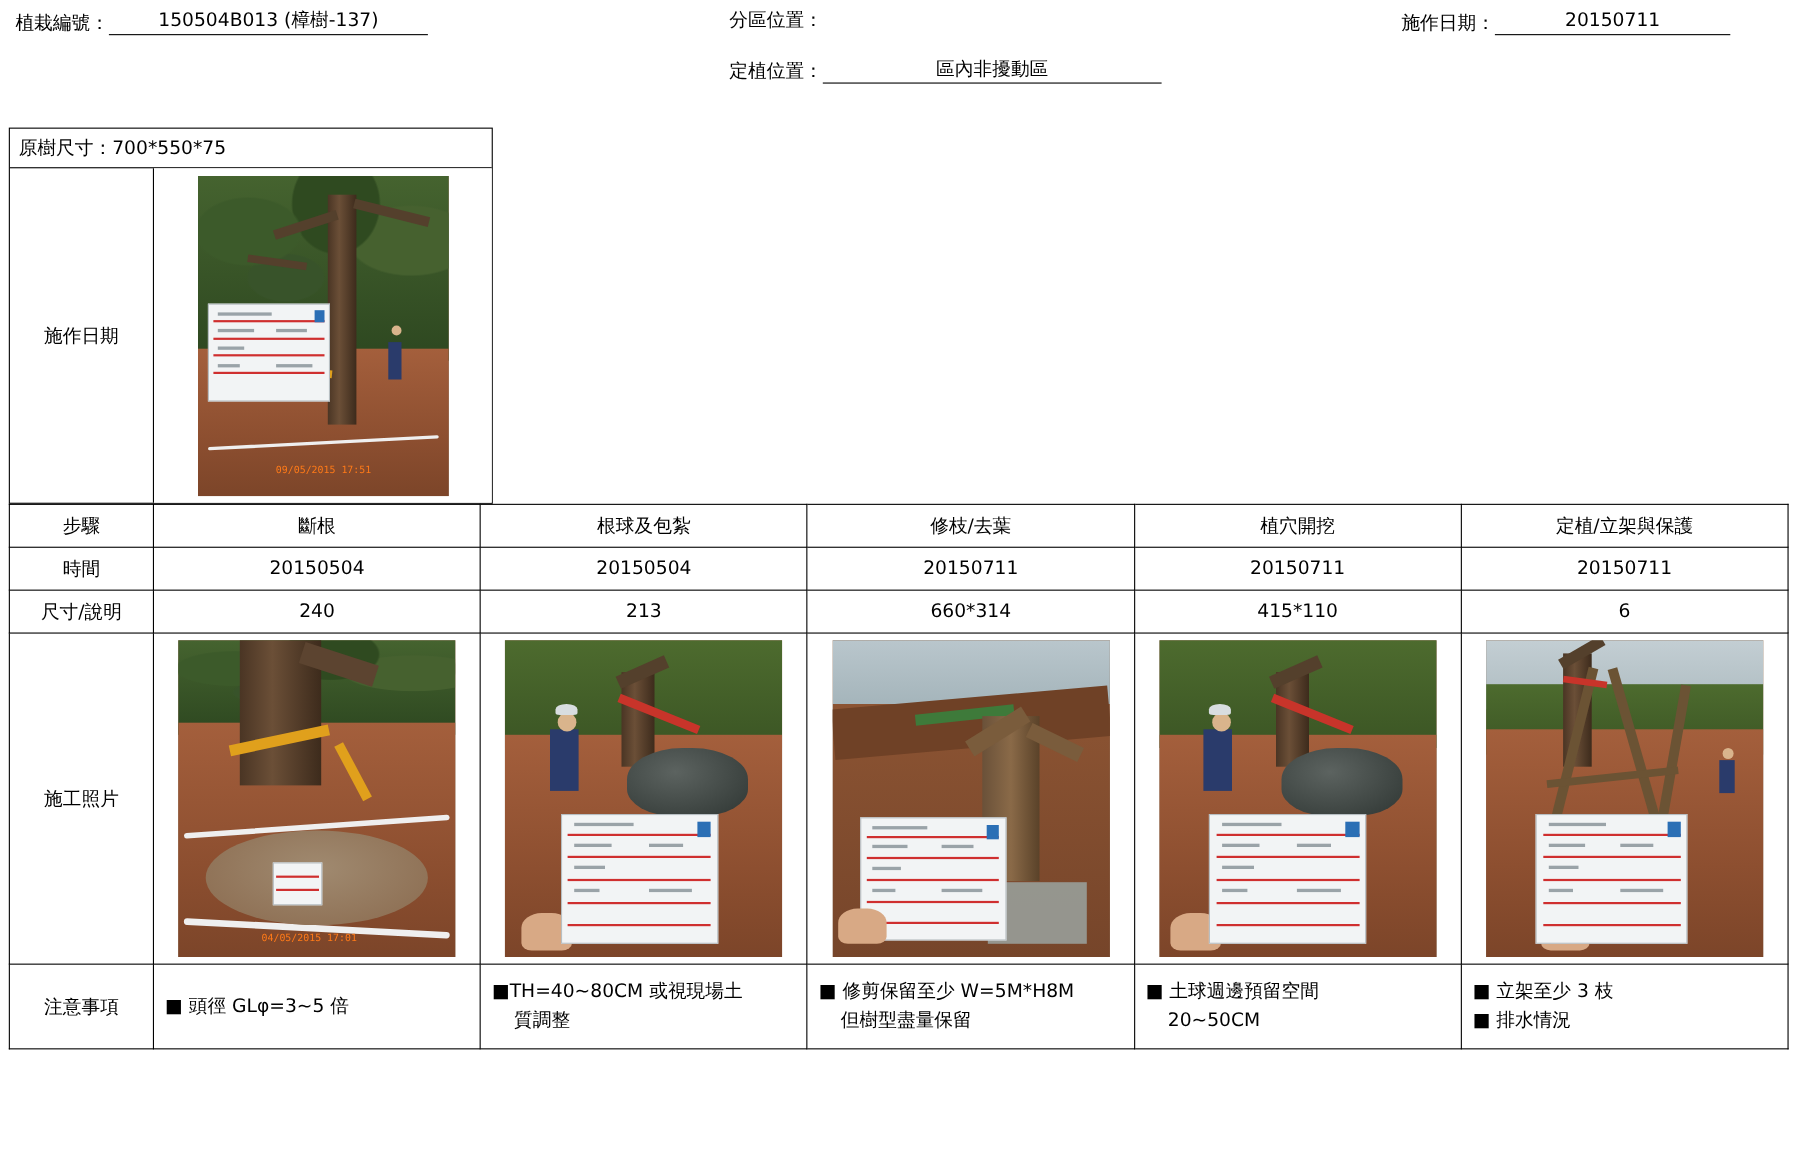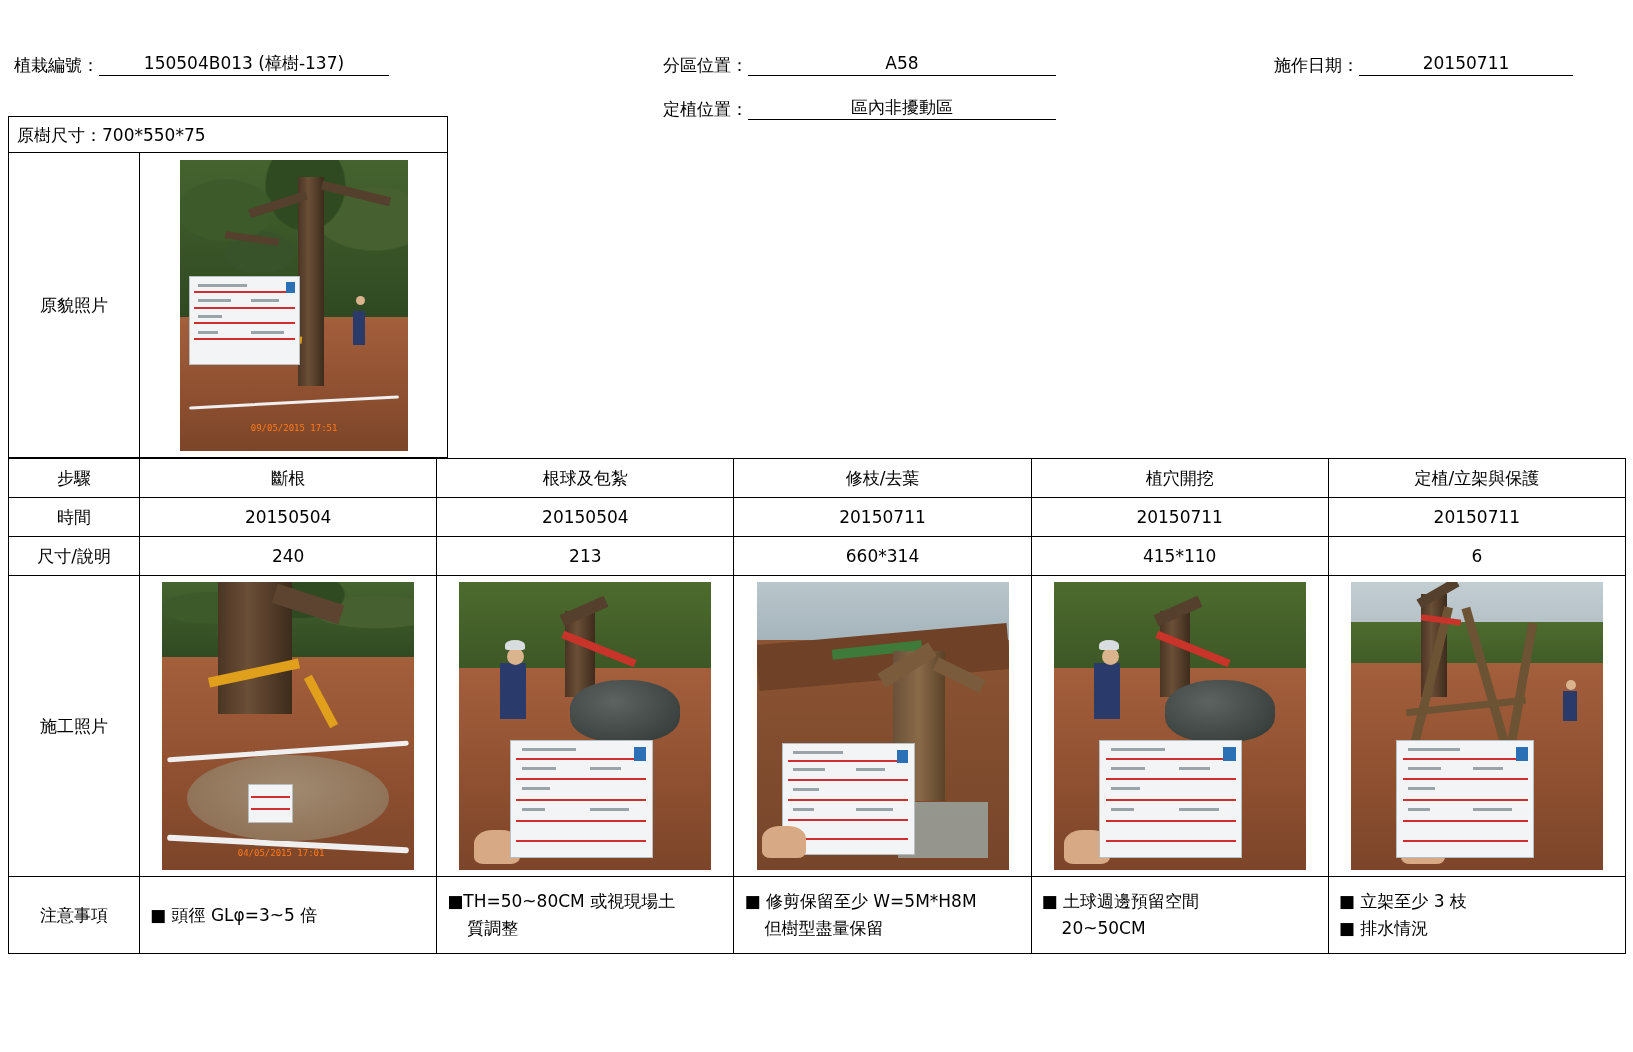--- a/index.html
+++ b/index.html
@@ -40,21 +40,20 @@
   .hdr-label {
     font-size: 17px;
     line-height: 22px;
   }
   .hdr-value {
     border-bottom: 1px solid #000;
     text-align: center;
     font-size: 17px;
     line-height: 22px;
     padding-bottom: 1px;
-    margin-top: 44px;
   }
 
   #f-plantno { left: 6px; top: 8px; }
   #f-plantno .hdr-value { width: 290px; }
 
   #f-zone { left: 655px; top: 8px; }
   #f-zone .hdr-value { width: 308px; }
 
   #f-date { left: 1266px; top: 8px; }
   #f-date .hdr-value { width: 214px; }
@@ -195,38 +194,37 @@
 
   <div class="header">
 
     <div class="hdr-field" id="f-plantno">
       <span class="hdr-label">植栽編號：</span>
       <span class="hdr-value">150504B013 (樟樹-137)</span>
     </div>
 
     <div class="hdr-field" id="f-zone">
       <span class="hdr-label">分區位置：</span>
-      <span class="hdr-value">A58</span>
     </div>
 
     <div class="hdr-field" id="f-date">
       <span class="hdr-label">施作日期：</span>
       <span class="hdr-value">20150711</span>
     </div>
 
     <div class="hdr-field" id="f-pos">
       <span class="hdr-label">定植位置：</span>
       <span class="hdr-value">區內非擾動區</span>
     </div>
   </div>
 
   <div class="orig-wrap">
     <div class="orig-size">原樹尺寸：700*550*75</div>
     <div class="orig-body">
-      <div class="orig-caption">原貌照片</div>
+      <div class="orig-caption">施作日期</div>
       <div class="orig-photo">
 
         <div class="photo" style="width:228px;height:291px;">
           <div class="canopy" style="height:58%"></div>
           <div class="soil" style="height:46%"></div>
           <div class="trunk" style="left:52%;top:6%;width:26px;height:72%;"></div>
           <div class="branch" style="left:30%;top:14%;width:60px;height:9px;transform:rotate(-18deg);"></div>
           <div class="branch" style="left:62%;top:10%;width:70px;height:9px;transform:rotate(14deg);"></div>
           <div class="branch" style="left:20%;top:26%;width:54px;height:7px;transform:rotate(8deg);"></div>
           <div class="strap" style="left:30%;top:60%;width:54px;height:7px;transform:rotate(6deg);"></div>
@@ -453,21 +451,21 @@
         <td>注意事項</td>
 
         <td>
           <div class="note-cell">
             <div class="note-line">■ 頭徑 GLφ=3~5 倍</div>
           </div>
         </td>
 
         <td>
           <div class="note-cell">
-            <div class="note-line">■TH=50~80CM 或視現場土</div>
+            <div class="note-line">■TH=40~80CM 或視現場土</div>
             <div class="note-line indent">質調整</div>
           </div>
         </td>
 
         <td>
           <div class="note-cell">
             <div class="note-line">■ 修剪保留至少 W=5M*H8M</div>
             <div class="note-line indent">但樹型盡量保留</div>
           </div>
         </td>

